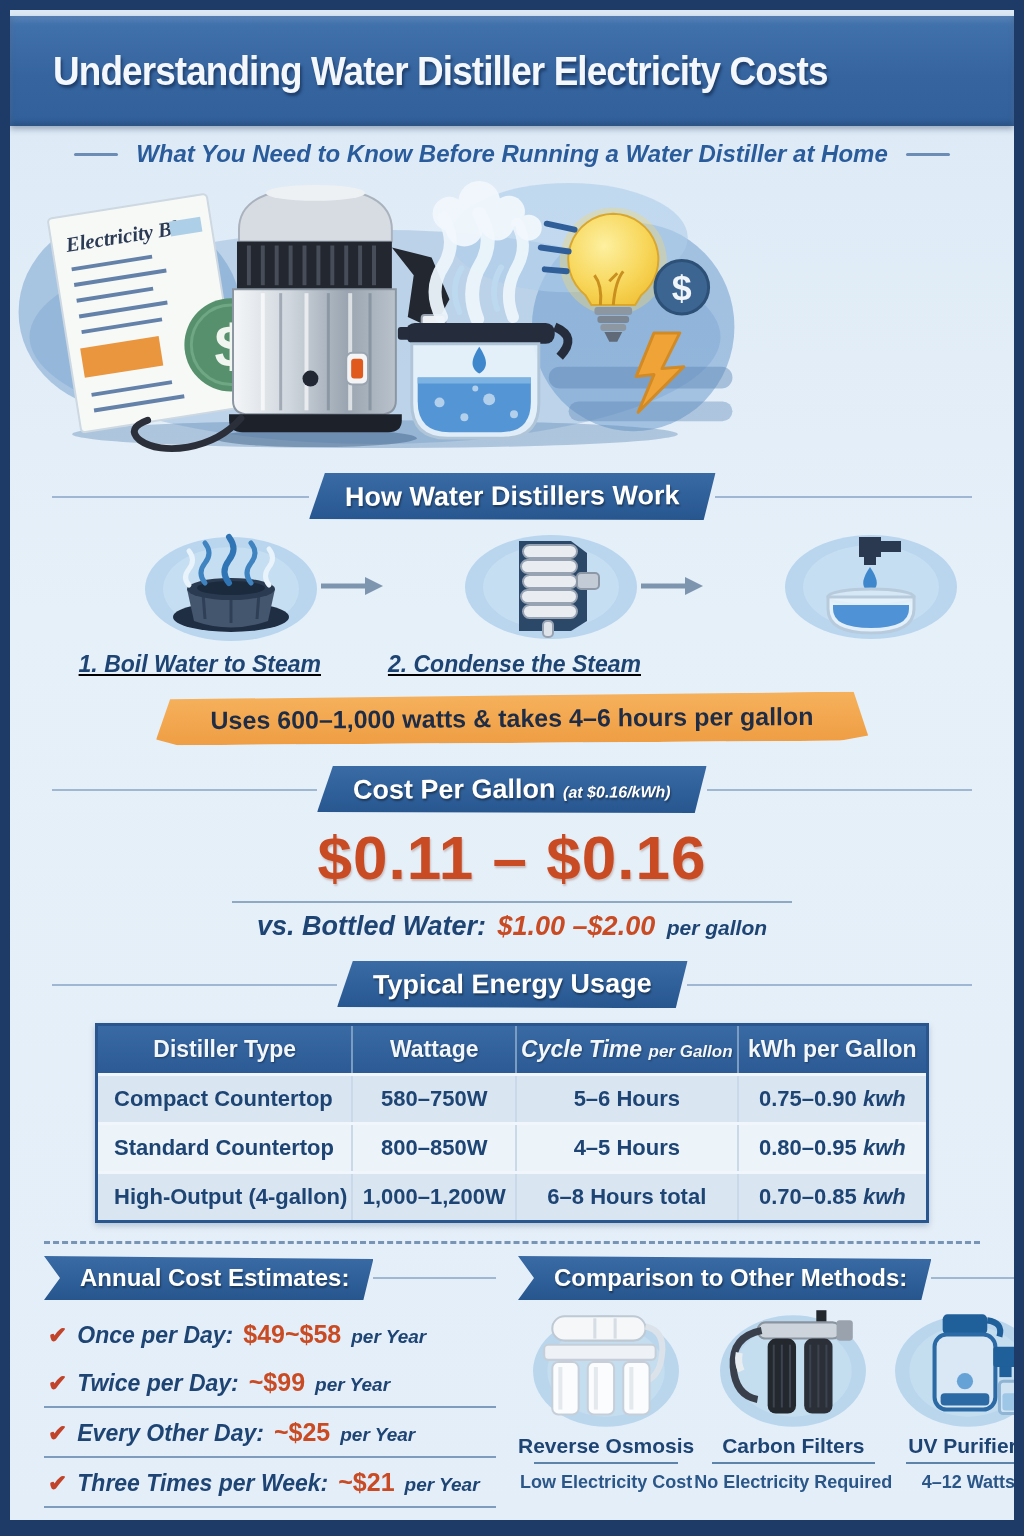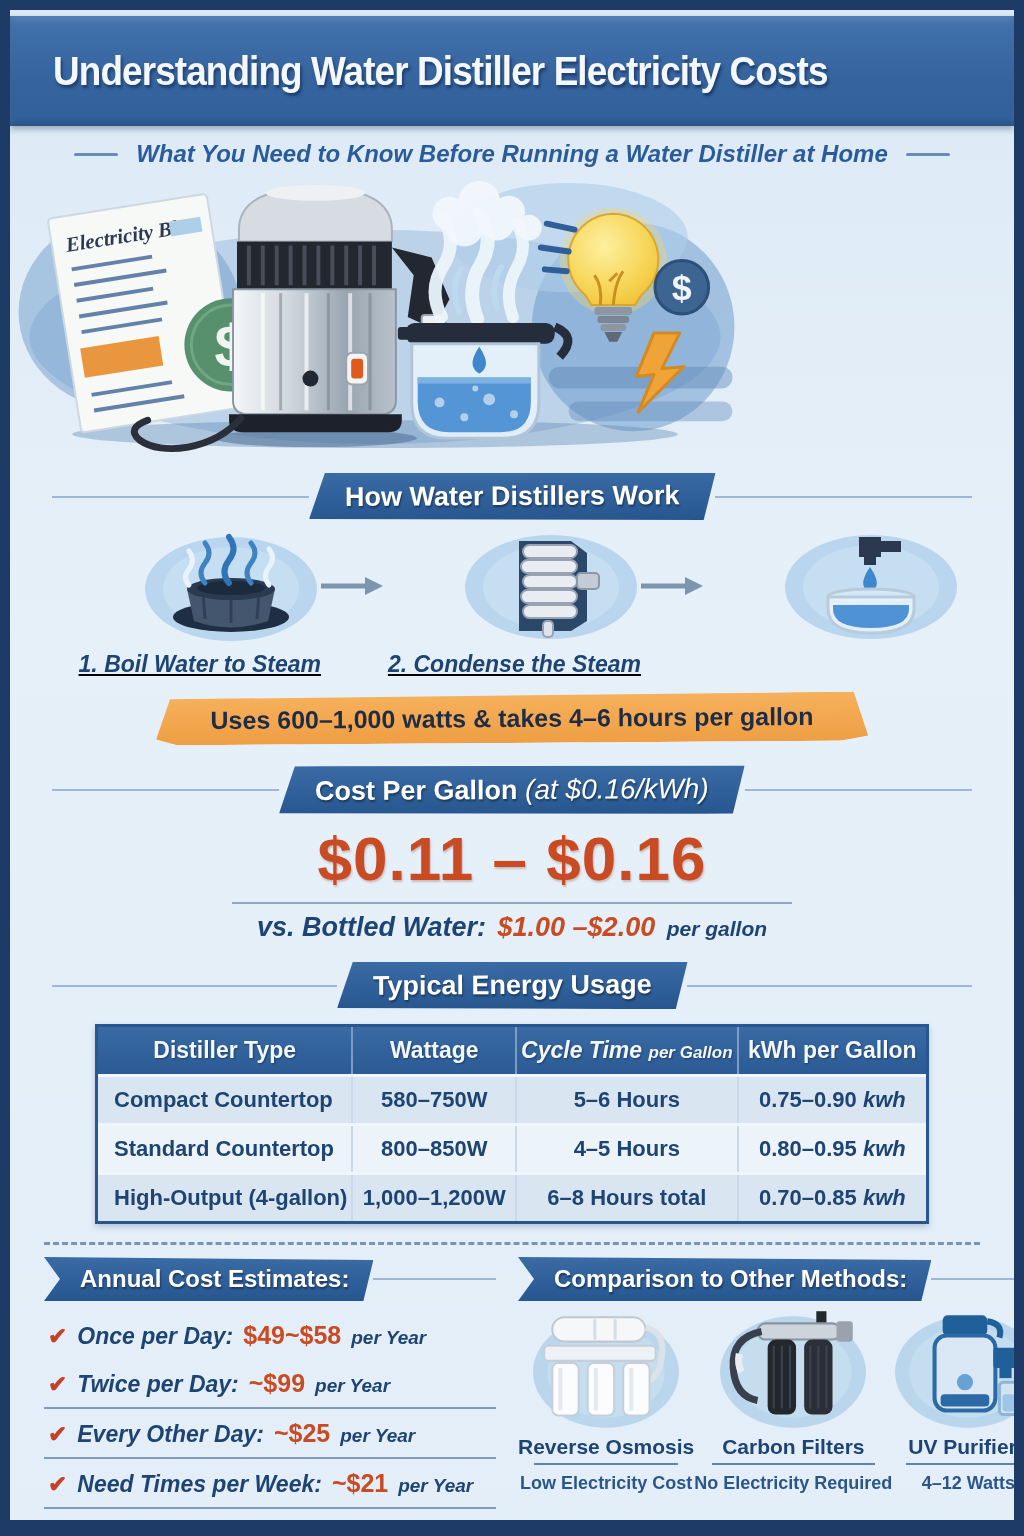--- a/index.html
+++ b/index.html
@@ -27,21 +27,21 @@
   .hero { width:730px; height:278px; margin:10px auto 0; }
   
   .banner-row { display:flex; align-items:center; margin-left:42px; margin-right:42px; }
   .banner-row .line { flex:1; height:2px; background:#9fb7d2; }
   .ribbon {
     background:linear-gradient(180deg,#3a6ba5,#27568f); color:#fff; font-weight:bold;
     text-align:center; padding:9px 36px; font-size:27px; white-space:nowrap;
     clip-path:polygon(16px 0%, 100% 2px, calc(100% - 12px) 100%, 0% calc(100% - 3px));
     text-shadow:1px 2px 2px rgba(0,0,0,.4); transform:rotate(-.3deg);
   }
-  .ribbon-note { font-size:28px; font-style:italic; font-weight:normal; }
+  .ribbon-note { font-size:16px; font-style:italic; font-weight:bold; }
   
   .steps { display:flex; justify-content:center; align-items:flex-start; margin-top:10px; }
   .step { width:258px; display:flex; flex-direction:column; align-items:flex-end;text-decoration:underline; }
   .step-arrow { margin-top:46px; flex:none; }
   .step-label { margin-top:8px; font-size:23px; font-weight:bold; font-style:italic; color:#1d4473; white-space:nowrap; }
   
   .orange-banner {
     width:712px; margin:16px auto 0; padding:10px 0;
     background:linear-gradient(180deg,#f6b15c,#ef9e44);
     color:#1f2c45; font-weight:bold; font-size:25px; text-align:center; white-space:nowrap;
@@ -414,21 +414,21 @@
           <span class="annual-suffix">per Year</span>
         </div>
         <div class="annual-item">
           <span class="check">✔</span>
           <span class="annual-label">Every Other Day:</span>
           <span class="annual-value">~$25</span>
           <span class="annual-suffix">per Year</span>
         </div>
         <div class="annual-item">
           <span class="check">✔</span>
-          <span class="annual-label">Need Times per Week:</span>
+          <span class="annual-label">Three Times per Week:</span>
           <span class="annual-value">~$21</span>
           <span class="annual-suffix">per Year</span>
         </div>
       </div>
     </div>
 
     <div class="bottom-right">
       <div class="banner-row" style="margin:0;">
         <div class="ribbon-small">Comparison to Other Methods:</div>
         <div class="line"></div>

